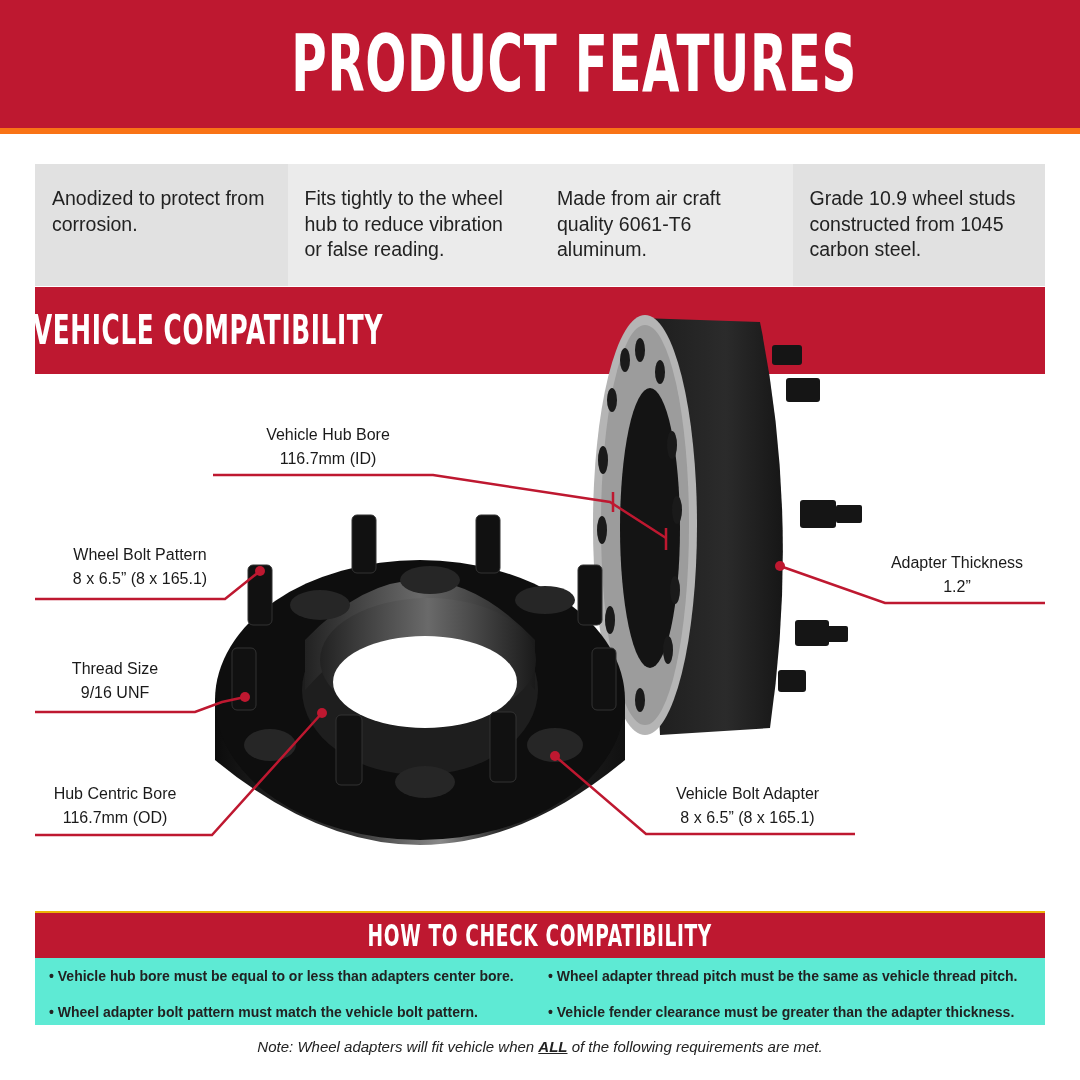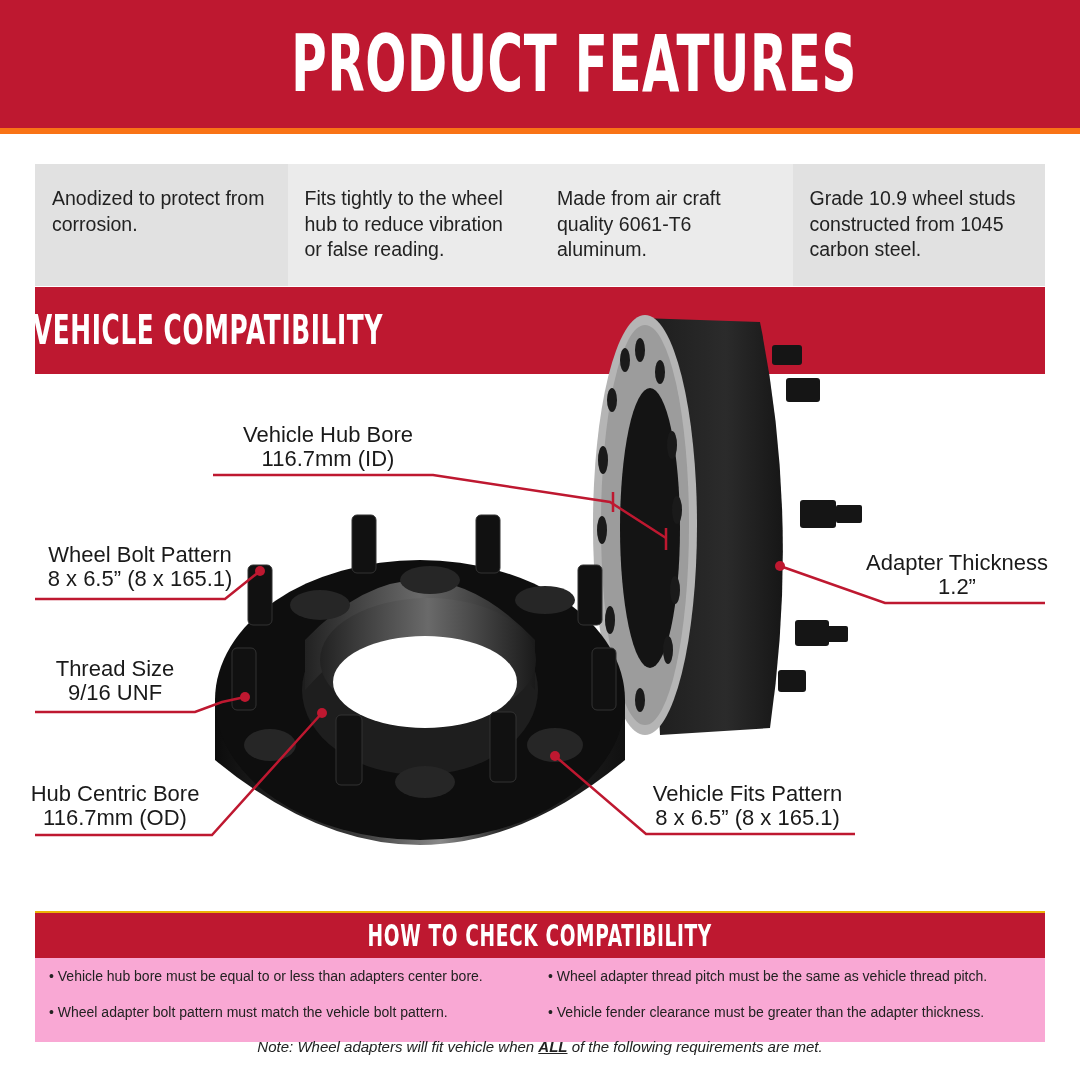--- a/index.html
+++ b/index.html
@@ -9,28 +9,28 @@
                   border-bottom:6px solid #f97316; display:flex; align-items:center; justify-content:center;padding-left:34px; }
     .display { font-family:"DejaVu Sans", sans-serif; font-weight:bold; color:#fff; text-transform:uppercase;
                transform:scaleX(0.62); transform-origin:center; letter-spacing:1px; }
     .banner-top .display { font-size:78px; }
     .features { position:absolute; left:35px; top:164px; width:1010px; height:122px; display:flex; }
     .feature { flex:1; padding:22px 16px 0 17px; font-size:19.5px; line-height:25.5px; color:#222; box-sizing:border-box; }
     .feature.light { background:#ebebeb; }
     .feature.dark { background:#e1e1e1; }
     .banner-vc { position:absolute; left:35px; top:287px; width:1010px; height:87px; background:#be1830; }
     .banner-vc .display { font-size:40px; position:absolute; left:-38px; top:20px; transform:scaleX(0.62); transform-origin:left center; padding-left:58px; }
-    .label { position:absolute; font-size:22px; line-height:24px; color:#1a1a1a; text-align:center; }
+    .label { position:absolute; font-size:16px; line-height:24px; color:#1a1a1a; text-align:center; }
     .callouts { position:absolute; left:0; top:0; }
 
     .banner-how { position:absolute; left:35px; top:911px; width:1010px; height:45px; background:#be1830;
                   border-top:2px solid #eab308; display:flex; align-items:center; justify-content:center; }
     .banner-how .display { font-size:30px; transform:scaleX(0.62); }
-    .checks { position:absolute; left:35px; top:958px; width:1010px; height:84px; background:#f9a8d4;
-              display:grid; grid-template-columns:505px 505px; grid-template-rows:36px 36px; }
+    .checks { position:absolute; left:35px; top:958px; width:1010px; height:67px; background:#5eead4;
+              display:grid; grid-template-columns:505px 505px; grid-template-rows:36px 36px;font-weight:bold; }
     .check { font-size:14px; color:#222; padding-left:14px; display:flex; align-items:center; }
     .check:nth-child(2), .check:nth-child(4) { padding-left:8px; }
     .note { position:absolute; left:0; width:1080px; top:1038px; text-align:center; font-size:15px; font-style:italic; color:#222; }
     .note b { text-decoration:underline; font-style:italic; }
   </style>
 </head>
 <body>
 
 <div class="banner-top">
   <div class="display">PRODUCT FEATURES</div>
@@ -158,21 +158,21 @@
 </div>
 <div class="label" style="left:30px; top:782px; width:170px;">
   <div>Hub Centric Bore</div>
   <div>116.7mm (OD)</div>
 </div>
 <div class="label" style="left:862px; top:551px; width:190px;">
   <div>Adapter Thickness</div>
   <div>1.2”</div>
 </div>
 <div class="label" style="left:650px; top:782px; width:195px;">
-  <div>Vehicle Fits Pattern</div>
+  <div>Vehicle Bolt Adapter</div>
   <div>8 x 6.5” (8 x 165.1)</div>
 </div>
 
 <div class="banner-how">
   <div class="display">HOW TO CHECK COMPATIBILITY</div>
 </div>
 
 <div class="checks">
   <div class="check">• Vehicle hub bore must be equal to or less than adapters center bore.</div>
   <div class="check">• Wheel adapter thread pitch must be the same as vehicle thread pitch.</div>

